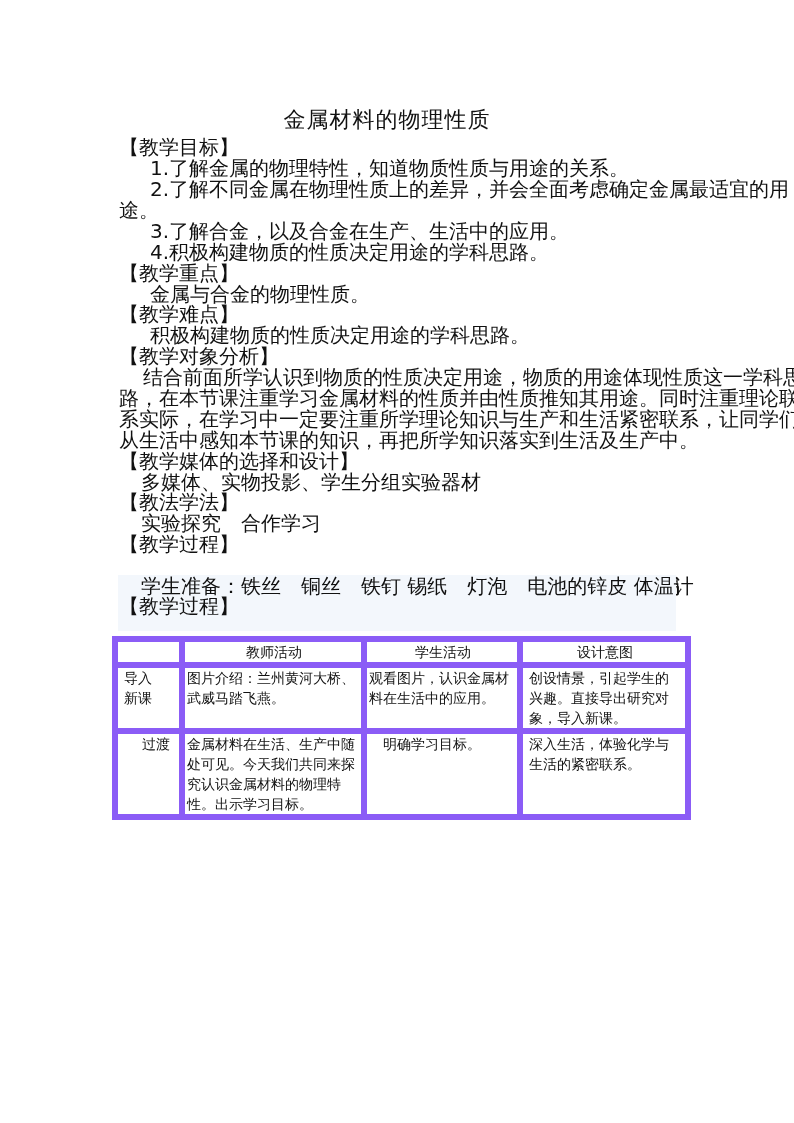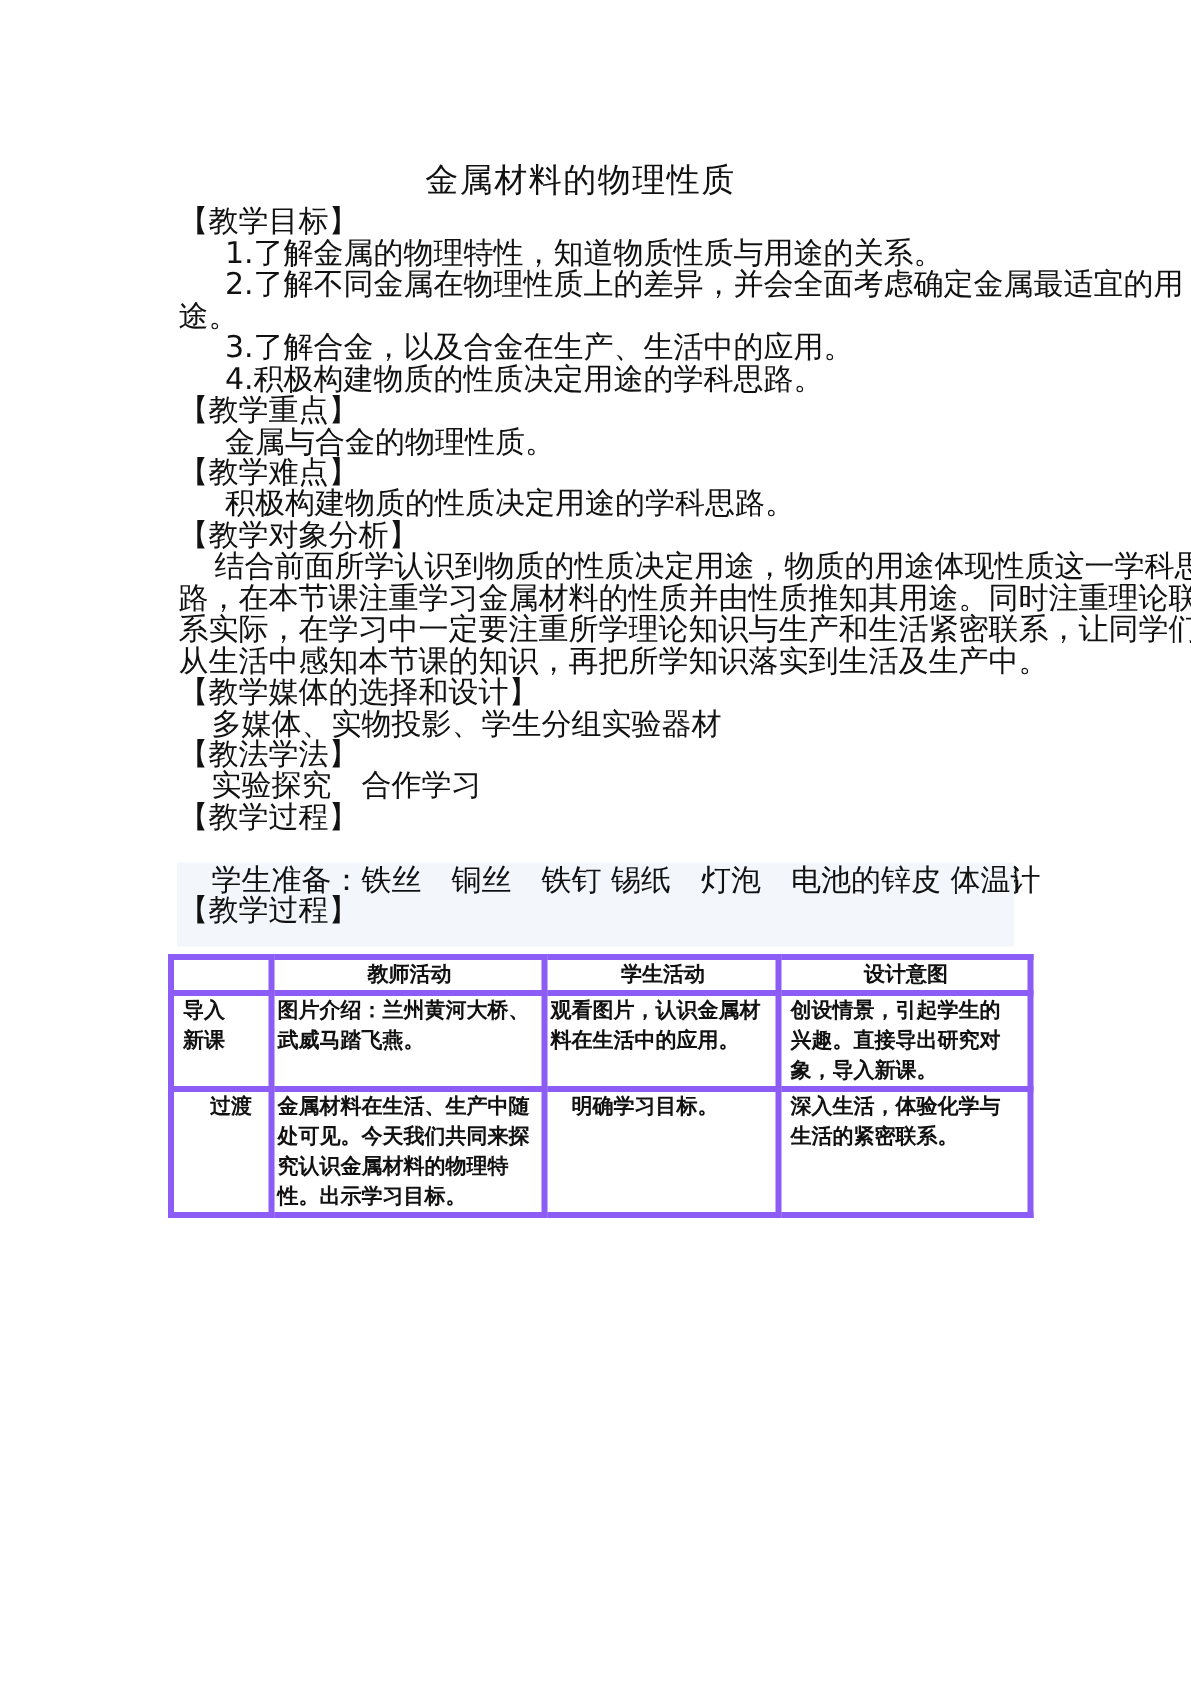--- a/index.html
+++ b/index.html
@@ -17,22 +17,22 @@
     .heading { left: 119px; }
     .shade {
       position: absolute; left: 118px; top: 575px; width: 558px; height: 56px;
       background: #f3f7fc;
     }
     table.process {
       position: absolute; left: 112px; top: 636px; width: 573px;
       border-collapse: collapse; font-size: 14px; table-layout: fixed;
     }
     table.process td, table.process th {
-      border: 4px solid #8b5cf6; vertical-align: top; padding: 0 0 0 2px;
-      line-height: 20px; font-weight: bold; text-align: left;
+      border: 6px solid #8b5cf6; vertical-align: top; padding: 0 0 0 2px;
+      line-height: 20px; font-weight: normal; text-align: left;
     }
     table.process th { text-align: center; }
     table.process tr.head { height: 22px; }
   </style>
 </head>
 <body>
 
 <div class="page-title">金属材料的物理性质</div>
 
 <div class="line heading" style="top:137px">【教学目标】</div>

